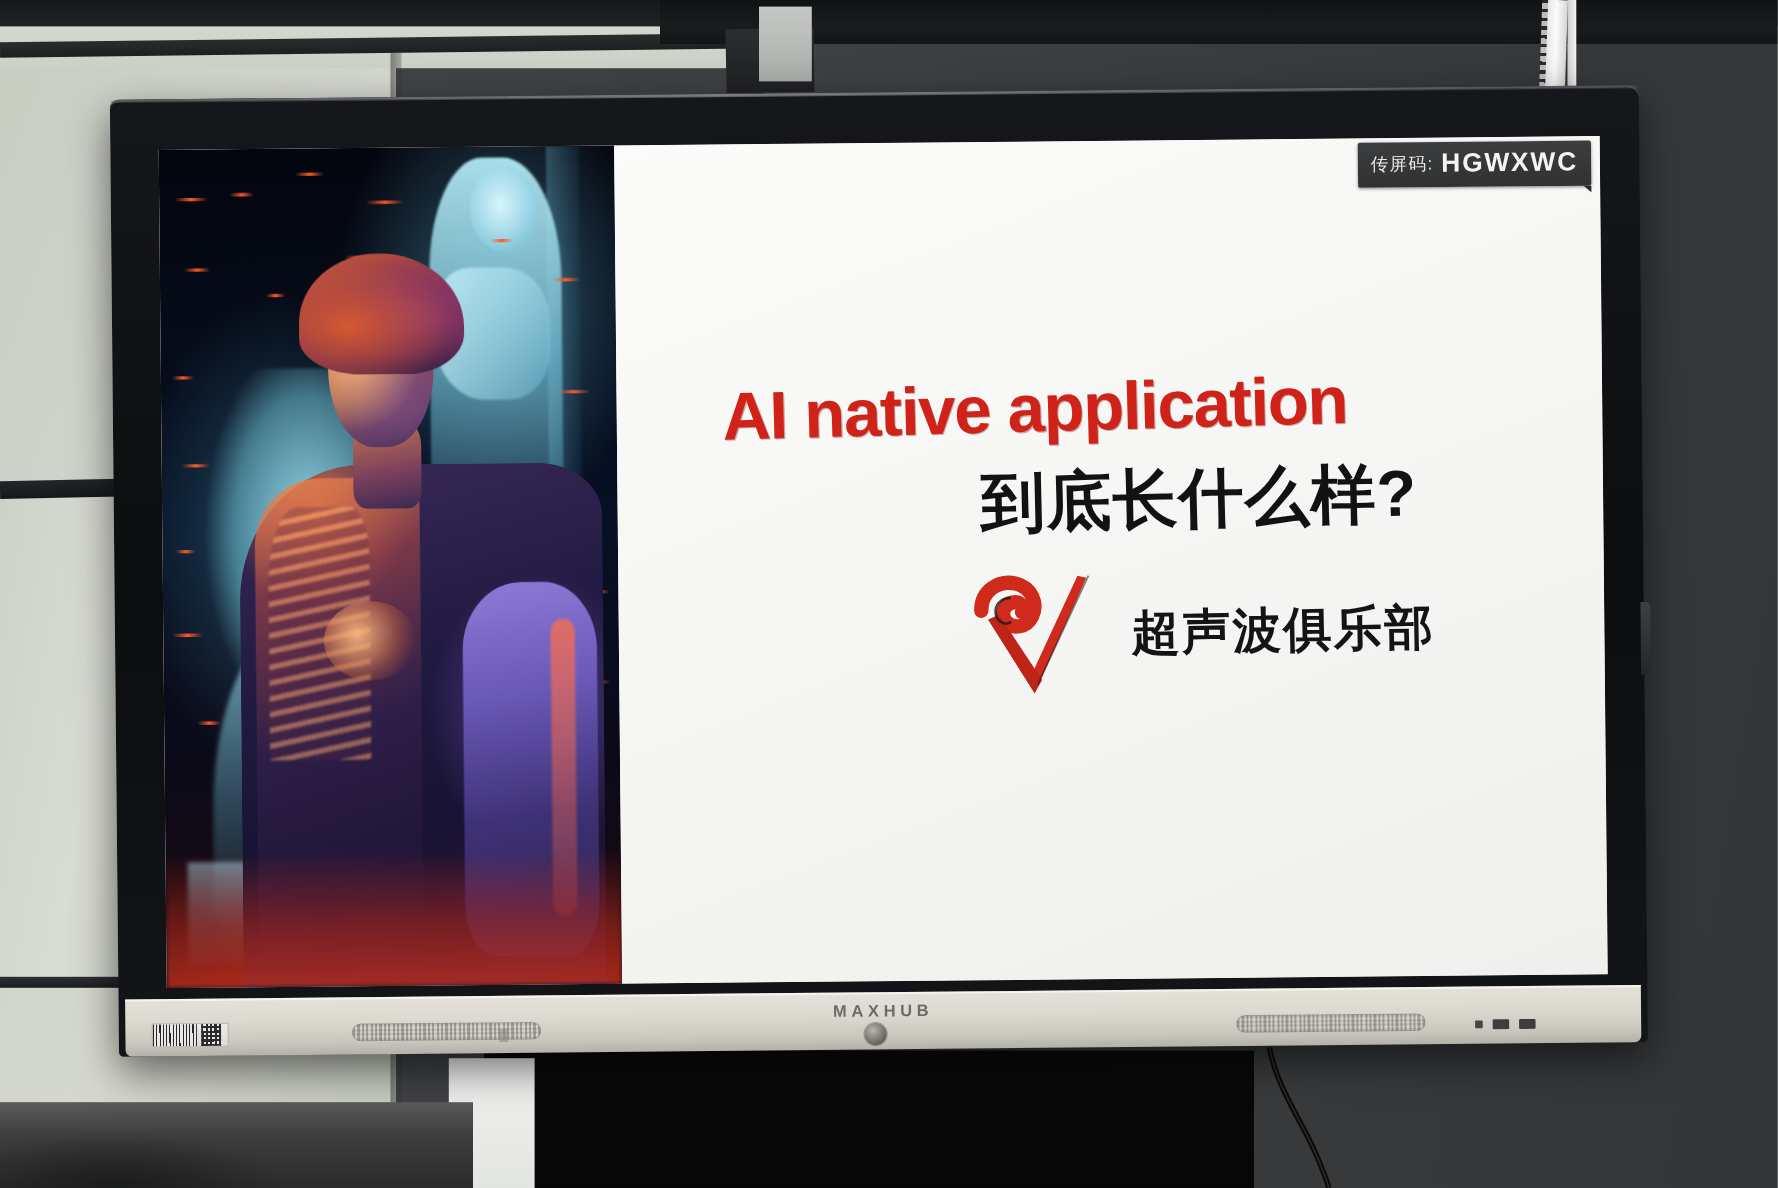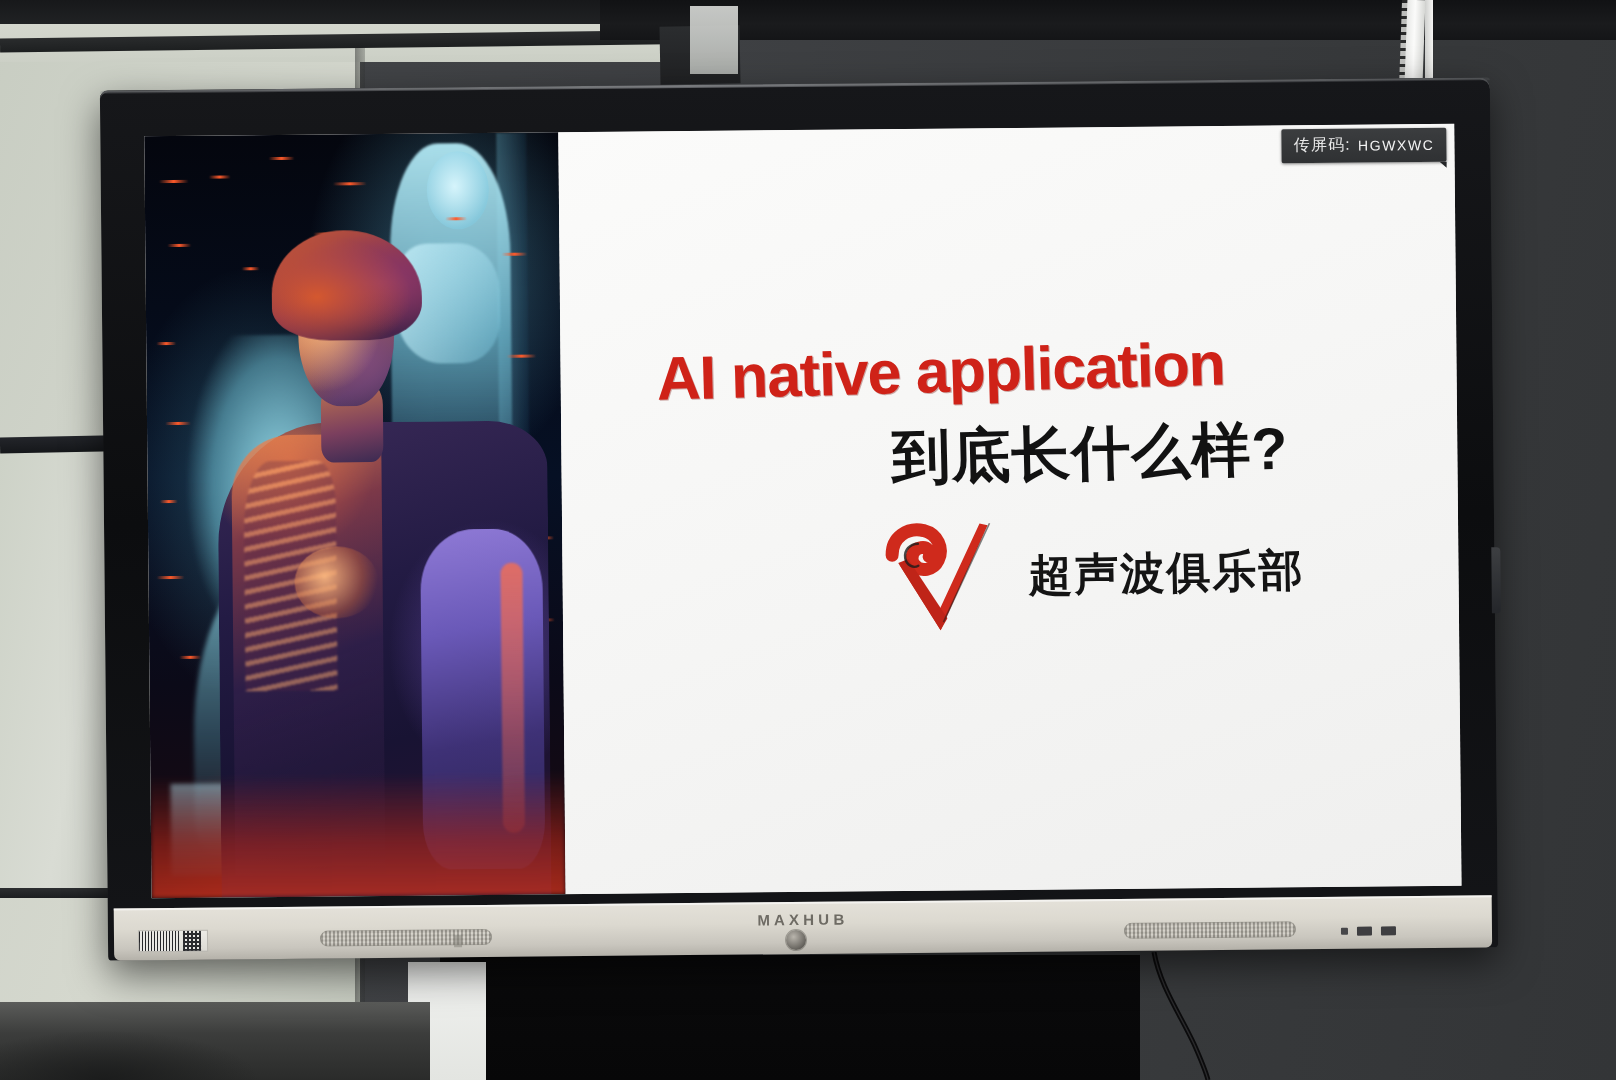--- a/index.html
+++ b/index.html
@@ -308,21 +308,21 @@
     position:absolute; right:8px; top:4px;
     background:linear-gradient(180deg,#3b3d3f,#2f3133);
     color:#f4f4f4;
     padding:6px 12px 7px 12px;
     font-size:18px; letter-spacing:1.2px;
     display:flex; align-items:center; gap:7px;
     border-radius:2px;
     box-shadow:0 1px 3px rgba(0,0,0,.45);
   }
   .cast-badge .lbl { font-size:16px; opacity:.95;text-align:center; }
-  .cast-badge .code { font-weight:400; font-size:14px; letter-spacing:1.6px; }
+  .cast-badge .code { font-weight:700; font-size:24px; letter-spacing:1.6px; }
   .cast-badge .corner {
     position:absolute; right:0; bottom:-6px; width:0; height:0;
     border-left:7px solid transparent; border-top:6px solid #242628;
   }
 
   
   .chin {
     position:absolute; left:6px; bottom:0; width:1378px; height:52px;
     background:linear-gradient(180deg,#e4e1d9 0%,#dcd9d0 40%,#c9c6be 78%,#b4b1a9 100%);
     border-radius:0 0 6px 6px;

